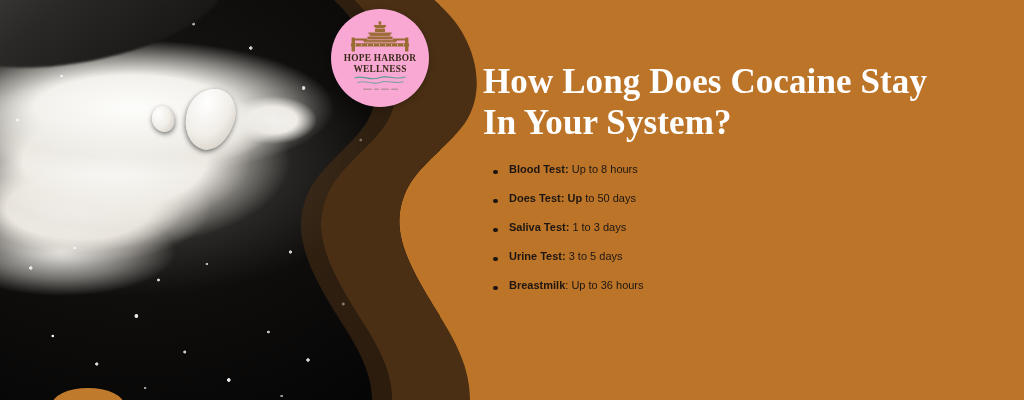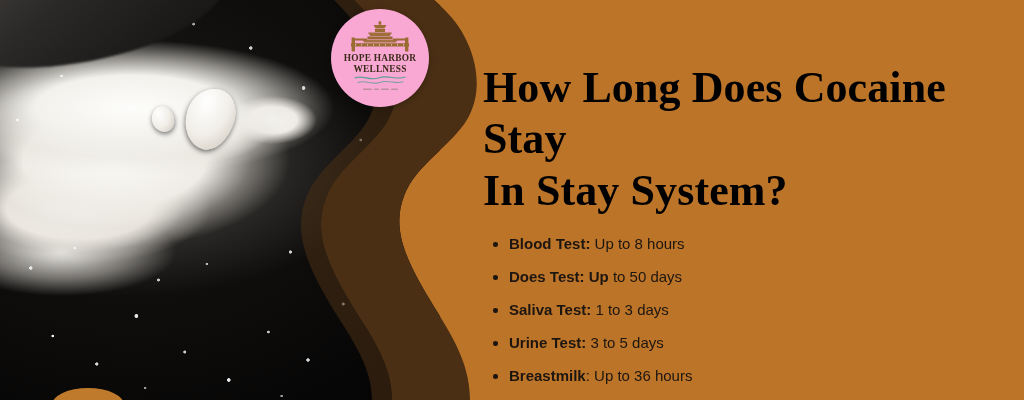--- a/index.html
+++ b/index.html
@@ -131,40 +131,40 @@
   
   .copy {
     position: absolute;
     left: 483px; top: 62px;
     width: 512px;
   }
   .headline {
     margin: 0;
     font-family: "Liberation Serif", "DejaVu Serif", serif;
     font-weight: bold;
-    font-size: 44px;
+    font-size: 35px;
     line-height: 1.17;
     letter-spacing: .1px;
-    color: #000000;
+    color: #ffffff;
   }
   .subhead {
     margin: 18px 0 0 0;
     font-size: 15.5px;
     line-height: 1.42;
     color: #231a12;
     max-width: 470px;
   }
   ul.detection-list {
     margin: 20px 0 0 0;
     padding-left: 26px;
     list-style: none;
   }
   ul.detection-list li {
     position: relative;
-    font-size: 15px;
+    font-size: 11px;
     line-height: 1;
     color: #1d1610;
     margin-bottom: 18px;
   }
   ul.detection-list li:last-child { margin-bottom: 14px; }
   ul.detection-list li::before {
     content: "";
     position: absolute;
     left: -16px; top: 6px;
     width: 4.5px; height: 4.5px;
@@ -271,21 +271,21 @@
         <rect x="50" y="79.6" width="8" height="1.5" rx="0.7"></rect>
         <rect x="60" y="79.6" width="7" height="1.5" rx="0.7"></rect>
       </g>
     </svg>
   </div>
 
   <div class="copy">
 
     <h1 class="headline">
       <span>How Long Does Cocaine Stay</span><br>
-      <span>In Stay System?</span>
+      <span>In Your System?</span>
     </h1>
 
 
     <ul class="detection-list">
       <li>
         <span class="lbl">Blood Test:</span><span> Up to 8 hours</span>
       </li>
       <li>
         <span class="lbl">Does Test: Up</span><span> to 50 days</span>
       </li>

